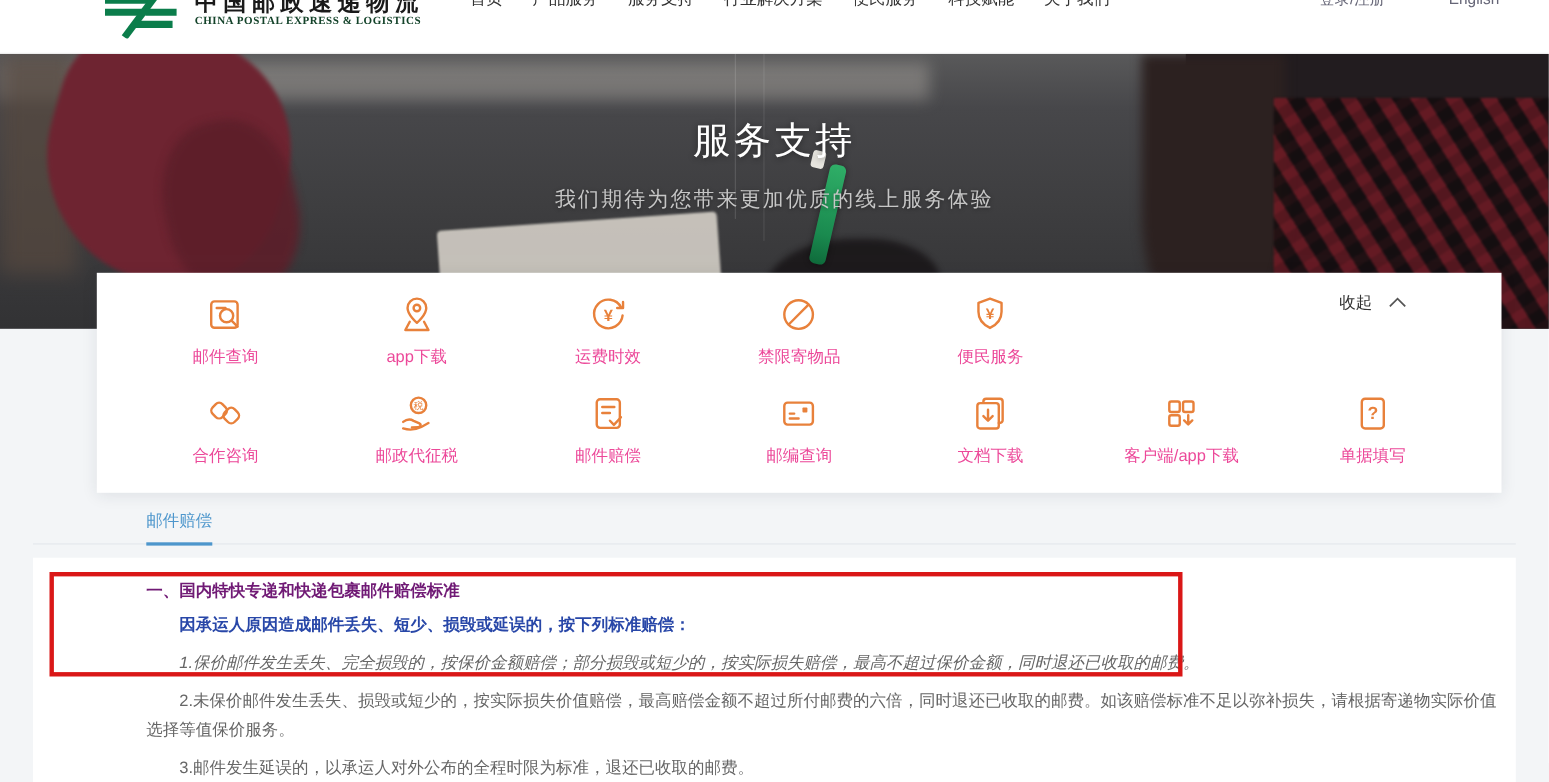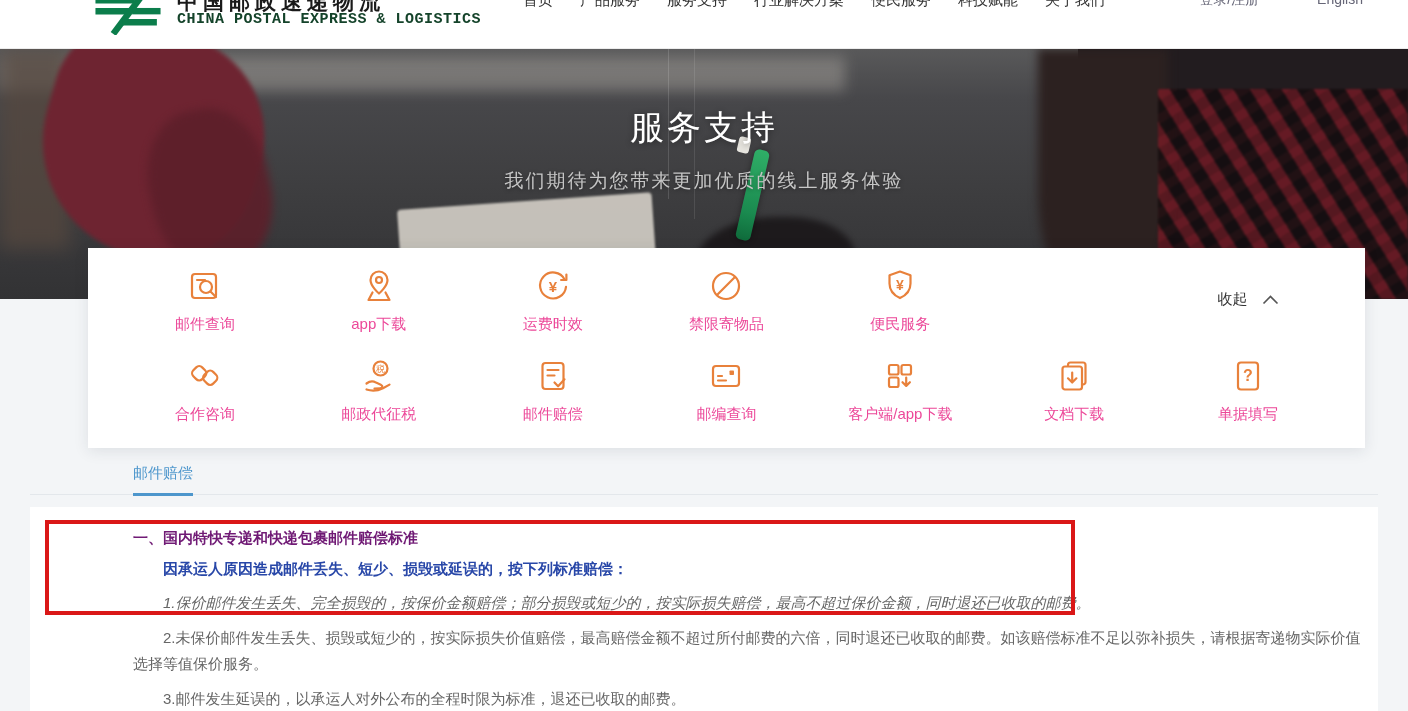--- a/index.html
+++ b/index.html
@@ -9,22 +9,22 @@
   
   .header { height:49px; background:#fff; border-bottom:1px solid #ececec;
     overflow:hidden; position:relative; z-index:20; }
   .hdr-inner { display:flex; align-items:flex-start; padding:0 45px 0 95px;
     transform:translateY(-9px); }
   .logo { display:flex; align-items:flex-start; gap:16px; flex:0 0 auto; }
   .logo-emblem svg { display:block; }
   .logo-txt { display:flex; flex-direction:column; }
   .logo-cn { font-family:"DejaVu Serif","Liberation Serif",serif; font-weight:bold;
     font-size:21px; letter-spacing:5px; color:#1a1a1a; line-height:22px; white-space:nowrap; }
-  .logo-en { font-family:Liberation Mono, monospace; font-weight:bold;
-    font-size:15px; color:#14432a; letter-spacing:.5px; line-height:14px; white-space:nowrap; }
+  .logo-en { font-family:Liberation Serif, serif; font-weight:bold;
+    font-size:10px; color:#14432a; letter-spacing:.5px; line-height:14px; white-space:nowrap; }
   .main-nav { display:flex; gap:27px; margin-left:42px; padding-top:0; }
   .nav-item { font-size:15px; color:#333; text-decoration:none; white-space:nowrap;
     line-height:17px; cursor:pointer; }
   .hdr-right { margin-left:auto; display:flex; gap:58px; }
   .hdr-link { font-size:14px; color:#667; line-height:16px; text-decoration:none;
     white-space:nowrap; cursor:pointer; }
 
   
   .hero { position:relative; height:250px; overflow:hidden;
     background:linear-gradient(180deg,#59595a 0%,#47474a 20%,#3e3e40 55%,#323234 100%); }
@@ -66,21 +66,21 @@
   
   .svc-card { position:absolute; left:88px; top:-51px; width:1277px; height:200px;
     background:#fff; box-shadow:0 3px 14px rgba(30,40,60,.10); z-index:10;
     padding:18px 30px 0 30px; }
   .svc-row { display:grid; grid-template-columns:repeat(7,1fr); grid-auto-flow:dense; }
   .svc-row + .svc-row { margin-top:22px; }
   .svc { display:flex; flex-direction:column; align-items:center; gap:9px; cursor:pointer; }
   .svc-ic svg { display:block; }
   .svc-label { font-size:15px; color:#ec4899; white-space:nowrap; }
   .svc-collapse { grid-column:7; display:flex; align-items:center; justify-content:center;
-    gap:14px; cursor:pointer; margin-top:24px; align-self:start; }
+    gap:14px; cursor:pointer; margin-top:0; align-self:start; }
   .svc-collapse .lbl { font-size:15px; color:#333; }
 
   
   .tabbar { margin:0 30px; padding:165px 0 0 103px; border-bottom:1px solid #e3e7eb; }
   .tab { display:inline-block; font-size:15px; color:#4d96cc; padding-bottom:10px;
     border-bottom:3px solid #4d96cc; margin-bottom:-2px; cursor:pointer; }
 
   
   .content-card { margin:12px 30px 0; background:#fff; position:relative;
     padding:22px 16px 40px 103px; height:400px; }
@@ -247,37 +247,37 @@
               <rect x="7" y="10" width="26" height="20" rx="3"></rect>
               <path d="M12 24.5h8M12 20h4"></path>
               <rect x="23.5" y="14.5" width="4.5" height="4.5" rx="0.8" fill="#E8813B" stroke="none"></rect>
             </svg>
           </span>
          <span class="svc-label">邮编查询</span>
        </div>
         <div class="svc">
          <span class="svc-ic">
             <svg viewBox="0 0 40 40" width="40" height="40" fill="none" stroke="#E8813B" stroke-width="2.2" stroke-linecap="round" stroke-linejoin="round">
+              <path d="M14 9.5V9a2.5 2.5 0 0 1 2.5-2.5H29A2.5 2.5 0 0 1 31.5 9v17a2.5 2.5 0 0 1-2.5 2.5h-1"></path>
+              <rect x="8.5" y="10.5" width="19.5" height="23" rx="2.5"></rect>
+              <path d="M18.2 16.5v9.5M14 22.3l4.2 4.2 4.2-4.2"></path>
+            </svg>
+          </span>
+         <span class="svc-label">文档下载</span>
+       </div>
+        <div class="svc">
+         <span class="svc-ic">
+            <svg viewBox="0 0 40 40" width="40" height="40" fill="none" stroke="#E8813B" stroke-width="2.2" stroke-linecap="round" stroke-linejoin="round">
               <rect x="9" y="9" width="9.5" height="9.5" rx="1.8"></rect>
               <rect x="21.5" y="9" width="9.5" height="9.5" rx="1.8"></rect>
               <rect x="9" y="21.5" width="9.5" height="9.5" rx="1.8"></rect>
               <path d="M26.2 21.5v8M22.5 26.2l3.7 3.7 3.7-3.7"></path>
             </svg>
           </span>
          <span class="svc-label">客户端/app下载</span>
-       </div>
-        <div class="svc">
-         <span class="svc-ic">
-            <svg viewBox="0 0 40 40" width="40" height="40" fill="none" stroke="#E8813B" stroke-width="2.2" stroke-linecap="round" stroke-linejoin="round">
-              <path d="M14 9.5V9a2.5 2.5 0 0 1 2.5-2.5H29A2.5 2.5 0 0 1 31.5 9v17a2.5 2.5 0 0 1-2.5 2.5h-1"></path>
-              <rect x="8.5" y="10.5" width="19.5" height="23" rx="2.5"></rect>
-              <path d="M18.2 16.5v9.5M14 22.3l4.2 4.2 4.2-4.2"></path>
-            </svg>
-          </span>
-         <span class="svc-label">文档下载</span>
        </div>
         <div class="svc">
          <span class="svc-ic">
             <svg viewBox="0 0 40 40" width="40" height="40" fill="none" stroke="#E8813B" stroke-width="2.2" stroke-linecap="round" stroke-linejoin="round">
               <rect x="10" y="6.5" width="20" height="27" rx="3"></rect>
               <text x="20" y="25" font-size="16" text-anchor="middle" fill="#E8813B" stroke="none" font-weight="bold" font-family="sans-serif">?</text>
             </svg>
           </span>
          <span class="svc-label">单据填写</span>
        </div>

